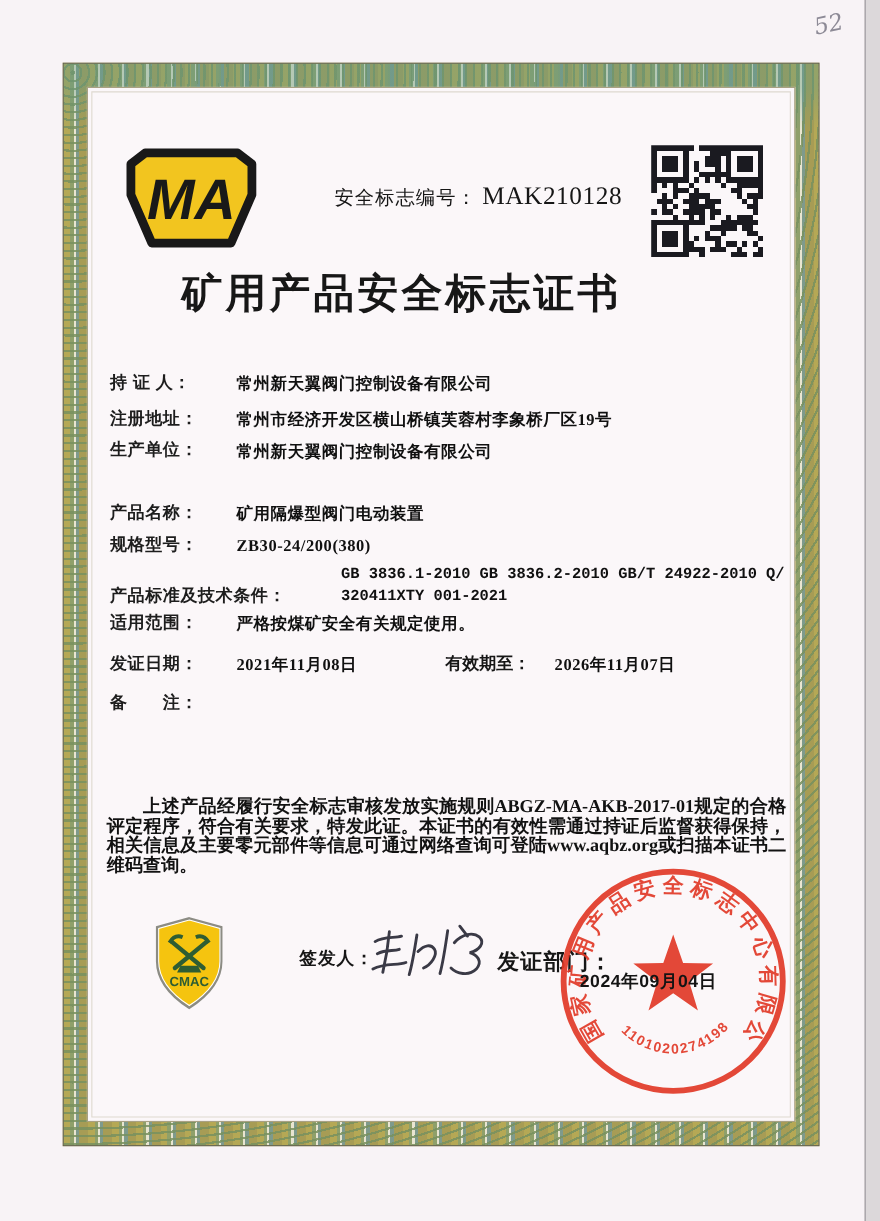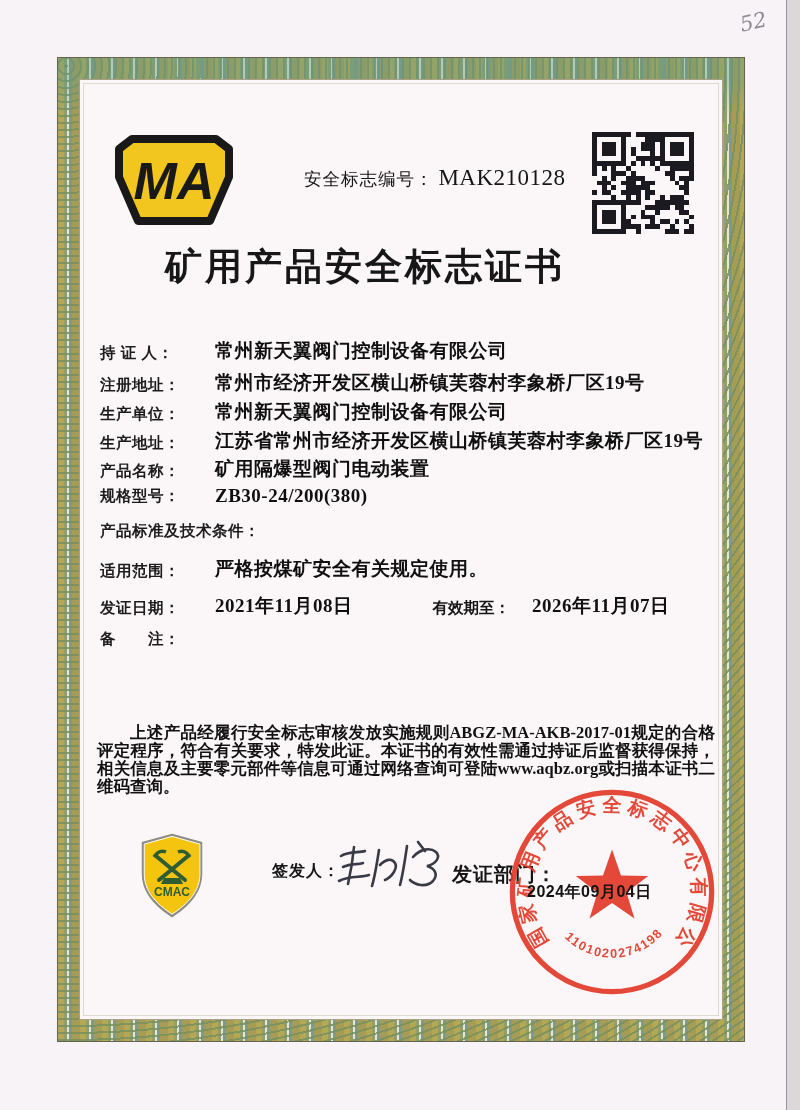--- a/index.html
+++ b/index.html
@@ -23,21 +23,21 @@
   .cert-no{position:absolute;left:304px;top:165px;font-size:17.5px;}
   .cert-no .lbl{font-weight:400;letter-spacing:1px;}
   .cert-no .val{font-family:"Liberation Serif",serif;font-size:23px;letter-spacing:.5px;}
   .qr{position:absolute;left:592px;top:132px;width:102px;height:102px;}
 
   .title{position:absolute;left:0;right:70px;top:242px;text-align:center;font-family:"Liberation Serif","DejaVu Serif",serif;font-weight:900;font-size:37px;letter-spacing:3px;color:#171717;}
 
   
   .frow{position:absolute;left:100px;display:flex;align-items:flex-end;}
   .frow .label{flex:0 0 115px;font-weight:600;font-size:15.5px;letter-spacing:.5px;color:#1d1d1d;white-space:nowrap;}
-  .frow .value{font-family:"Liberation Serif","DejaVu Serif",serif;font-weight:700;font-size:19px;color:#101010;letter-spacing:.5px;}
+  .frow .value{font-family:"Liberation Serif","DejaVu Serif",serif;font-weight:700;font-size:15px;color:#101010;letter-spacing:.5px;}
   .r1{top:338px}.r2{top:370px}.r3{top:399px}.r4{top:428px}.r5{top:456px}.r6{top:485px}
   .r7{top:512px}.r7 .label{flex-basis:210px;padding-top:9px;}
   .r7 .value{width:404px;font-family:"Liberation Mono","DejaVu Sans Mono",monospace;font-size:14px;font-weight:700;word-break:break-all;line-height:20px;letter-spacing:0;}
   .r8{top:556px}
   .dates{top:593px}
   .dates .label2{font-weight:600;font-size:15.5px;margin-left:80px;margin-right:22px;white-space:nowrap;}
   .remark{top:629px}
 
   .statement{position:absolute;left:97px;top:724px;width:618px;font-family:"Liberation Serif","DejaVu Serif",serif;font-weight:700;font-size:16.5px;line-height:18px;text-indent:2em;text-align:justify;color:#121212;}
 
@@ -323,34 +323,31 @@
       <span class="value">常州新天翼阀门控制设备有限公司</span>
     </div>
     <div class="frow r2">
       <span class="label">注册地址：</span>
       <span class="value">常州市经济开发区横山桥镇芙蓉村李象桥厂区19号</span>
     </div>
     <div class="frow r3">
       <span class="label">生产单位：</span>
       <span class="value">常州新天翼阀门控制设备有限公司</span>
     </div>
-    <div class="frow r4">
-      <span class="label">生产地址：</span>
-      <span class="value">江苏省常州市经济开发区横山桥镇芙蓉村李象桥厂区19号</span>
-    </div>
     <div class="frow r5">
       <span class="label">产品名称：</span>
       <span class="value">矿用隔爆型阀门电动装置</span>
     </div>
     <div class="frow r6">
       <span class="label">规格型号：</span>
       <span class="value">ZB30-24/200(380)</span>
     </div>
     <div class="frow r7">
       <span class="label">产品标准及技术条件：</span>
+      <span class="value">GB 3836.1-2010 GB 3836.2-2010 GB/T 24922-2010 Q/320411XTY 001-2021</span>
     </div>
     <div class="frow r8">
       <span class="label">适用范围：</span>
       <span class="value">严格按煤矿安全有关规定使用。</span>
     </div>
 
     <div class="frow dates">
       <span class="label">发证日期：</span>
       <span class="value">2021年11月08日</span>
       <span class="label2">有效期至：</span>

